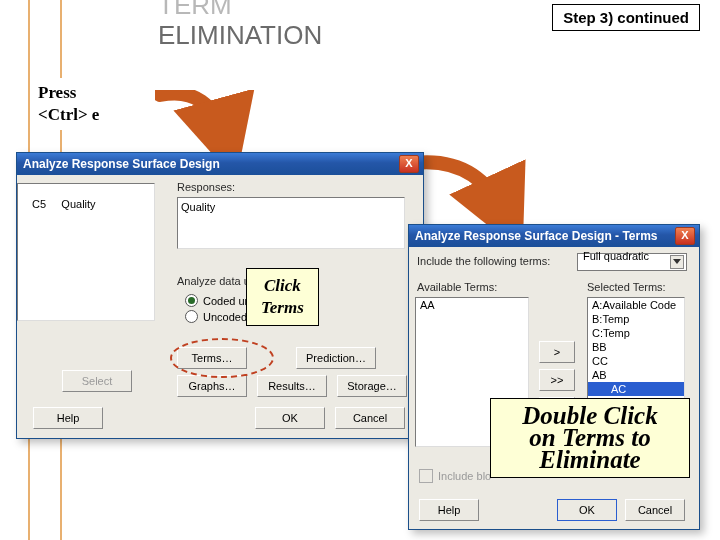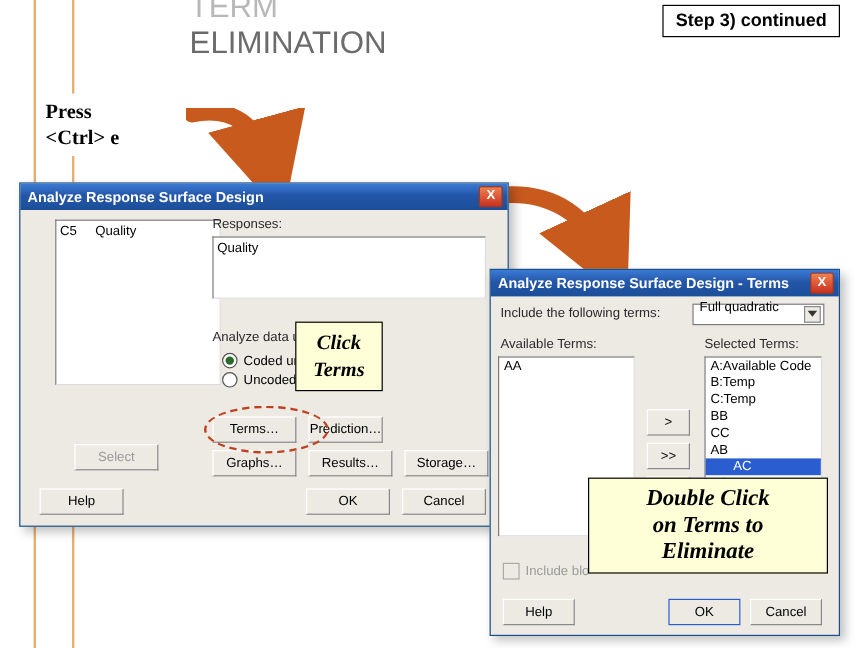--- a/index.html
+++ b/index.html
@@ -206,21 +206,21 @@
   
   .callout {
     position: absolute;
     background: #feffd6;
     border: 1.5px solid #000;
     font-family: "Times New Roman", serif;
     font-weight: bold;
     font-style: italic;
     text-align: center;
     padding: 6px 14px;
-    font-size: 19px;
+    font-size: 25px;
     line-height: 22px;
   }
   .callout-small { font-size: 17px; }
   .dashed-ellipse {
     position: absolute;
     border: 2px dashed #c04020;
     border-radius: 50%;
   }
   .orange-accent {
     position: absolute;
@@ -269,21 +269,21 @@
   </svg>
 </div>
 
 <div class="dialog" style="left:16px; top:152px; width:406px; height:285px;">
   <div class="titlebar">
     <span class="titlebar-text">Analyze Response Surface Design</span>
     <div class="close-btn">X</div>
   </div>
   <div class="dlg-body" style="height:calc(100% - 22px); box-sizing:border-box;">
 
-    <div class="sunken" style="position:absolute; left:29px; top:8px; width:138px; height:138px; padding:3px;">
+    <div class="sunken" style="position:absolute; left:0; top:8px; width:138px; height:138px; padding:14px;">
       <div style="font-size:11px; white-space:pre;"><span>C5</span>&nbsp;&nbsp;&nbsp;&nbsp;&nbsp;<span>Quality</span></div>
     </div>
 
     <div style="position:absolute; left:160px; top:6px;" class="panel-label">Responses:</div>
     <div class="sunken" style="position:absolute; left:160px; top:22px; width:228px; height:52px; padding:3px;">
       <span>Quality</span>
     </div>
 
     <div style="position:absolute; left:160px; top:100px;" class="panel-label">Analyze data using:</div>
     <div style="position:absolute; left:168px; top:116px;">
@@ -292,21 +292,21 @@
         <span>Coded units</span>
       </div>
       <div class="radio">
         <div class="radio-dot"></div>
         <span>Uncoded units</span>
       </div>
     </div>
 
     <div style="position:absolute; left:160px; top:172px; display:flex; gap:10px;">
       <div class="btn" style="width:70px;">Terms…</div>
-      <div class="btn" style="width:62px;">Prediction…</div>
+      <div class="btn" style="width:80px;margin-left:39px;">Prediction…</div>
     </div>
     <div style="position:absolute; left:160px; top:200px; display:flex; gap:10px;">
       <div class="btn" style="width:70px;">Graphs…</div>
       <div class="btn" style="width:70px;">Results…</div>
       <div class="btn" style="width:70px;">Storage…</div>
     </div>
 
     <div class="btn disabled" style="position:absolute; left:45px; top:195px; width:70px;">Select</div>
 
     <div class="btn" style="position:absolute; left:16px; top:232px; width:70px;">Help</div>

